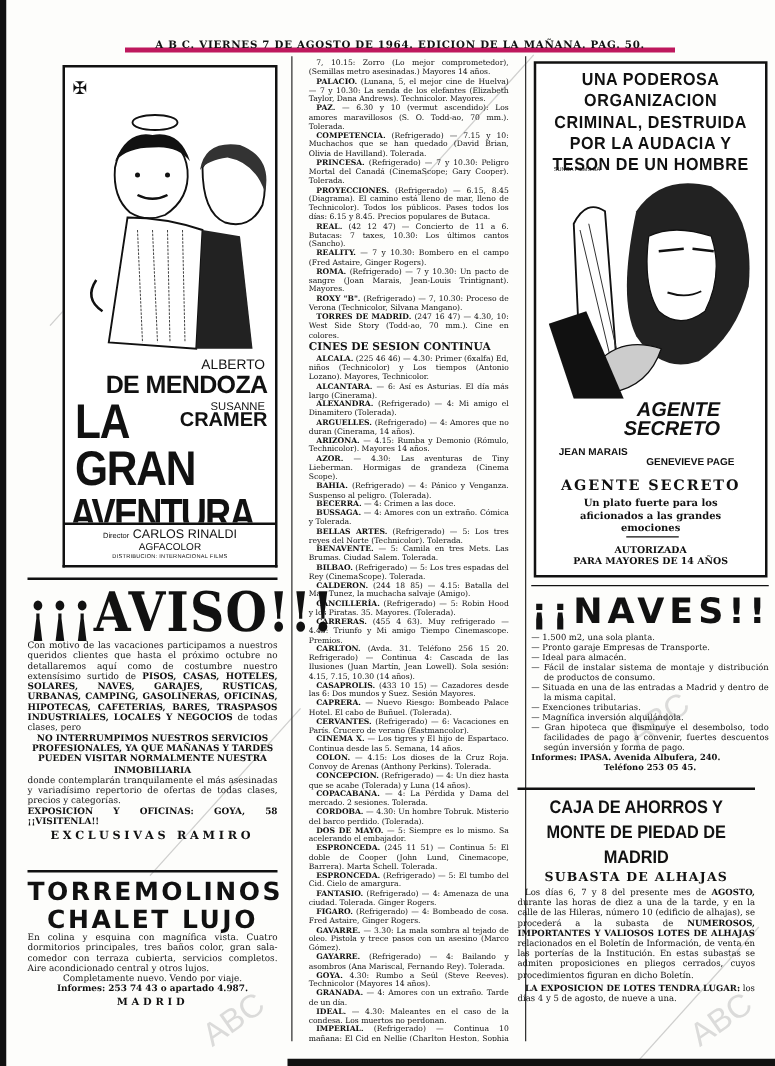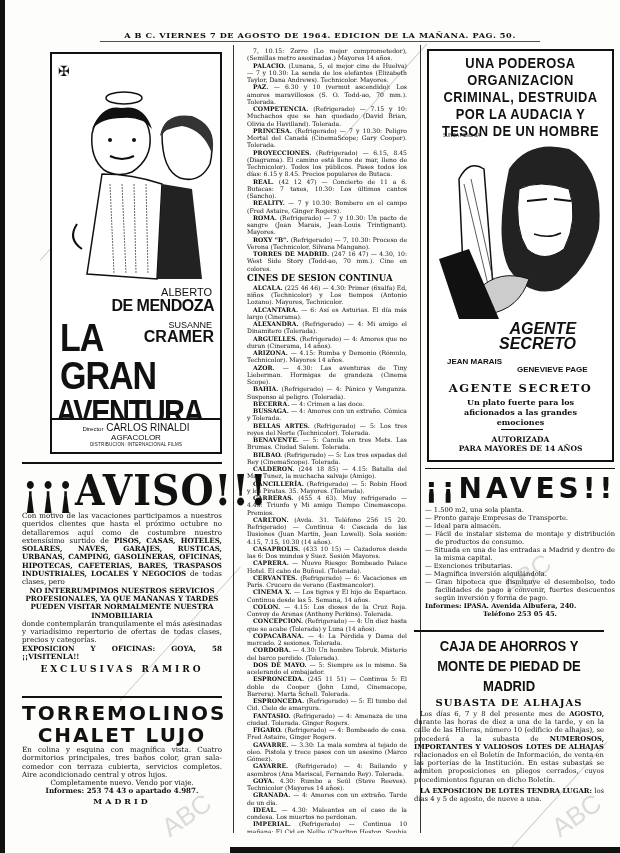--- a/index.html
+++ b/index.html
@@ -2,31 +2,31 @@
 <html><head>
 <meta charset="utf-8">
 <style>
   * { box-sizing: border-box; margin: 0; padding: 0; }
   html, body { width: 620px; height: 853px; background: #fdfdfb; overflow: hidden; }
   body { position: relative; font-family: "DejaVu Serif", serif; color: #111; }
   .left-edge { position: absolute; left: 0; top: 0; width: 5px; height: 853px; background: #111; }
   .bottom-edge { position: absolute; left: 230px; bottom: 0; width: 390px; height: 6px; background: #111; }
   .masthead { position: absolute; top: 30px; left: 100px; width: 440px; height: 12px;
     font-family: "DejaVu Serif", serif; font-size: 8.2px; font-weight: bold; letter-spacing: 0.6px;
-    text-align: center; white-space: nowrap; border-bottom: 1px solid #be185d; }
+    text-align: center; white-space: nowrap; border-bottom: 4px solid #be185d; }
   .watermark { position: absolute; font-family: "Liberation Sans", sans-serif; font-size: 26px;
     color: rgba(120,120,120,0.25); transform: rotate(-35deg); pointer-events: none; }
   .wm-line { position: absolute; height: 1px; background: rgba(120,120,120,0.35); transform-origin: left center; }
 
   
   .film-ad { position: absolute; left: 50px; top: 52px; width: 172px; height: 368px; border: 2px solid #111; background: #fff; overflow: hidden; }
   .film-ad .logo { position: absolute; left: 6px; top: 6px; width: 16px; height: 22px; font-size: 14px; line-height: 22px; }
   .film-ad .caricature { position: absolute; left: 10px; top: 20px; width: 155px; height: 210px; }
   .film-ad .actor1 { position: absolute; right: 8px; top: 232px; font-family: Liberation Sans, sans-serif; font-size: 11px; text-align: right; }
-  .film-ad .actor1-last { position: absolute; right: 6px; top: 243px; font-family: "Liberation Sans", sans-serif; font-weight: bold; font-size: 16px; letter-spacing: -0.5px; }
+  .film-ad .actor1-last { position: absolute; right: 6px; top: 243px; font-family: "Liberation Sans", sans-serif; font-weight: bold; font-size: 20px; letter-spacing: -0.5px; }
   .film-ad .actor2 { position: absolute; right: 8px; top: 264px; font-family: "Liberation Sans", sans-serif; font-size: 9px; }
   .film-ad .actor2-last { position: absolute; right: 6px; top: 274px; font-family: "Liberation Sans", sans-serif; font-weight: bold; font-size: 16px; }
   .film-ad .title1 { position: absolute; left: 8px; top: 264px; font-family: "Liberation Sans", sans-serif; font-weight: bold; font-size: 34px; line-height: 34px; letter-spacing: -1px; transform: scaleY(1.15); transform-origin: top left; }
   .film-ad .title2 { position: absolute; left: 8px; top: 302px; font-family: "Liberation Sans", sans-serif; font-weight: bold; font-size: 34px; line-height: 34px; letter-spacing: -1px; transform: scaleY(1.15); transform-origin: top left; }
   .film-ad .title3 { position: absolute; left: 4px; top: 340px; font-family: "Liberation Sans", sans-serif; font-weight: bold; font-size: 29px; line-height: 30px; letter-spacing: -1.5px; transform: scaleY(1.2); transform-origin: top left; }
   .credits { position: absolute; left: 50px; top: 420px; width: 172px; height: 34px; border: 2px solid #111; border-top: none; text-align: center; background: #fff; }
   .credits .director { font-family: "Liberation Sans", sans-serif; font-size: 10px; margin-top: 2px; }
   .credits .director small { font-size: 6px; }
   .credits .studio { font-family: "Liberation Sans", sans-serif; font-size: 8px; }
   .credits .distrib { font-family: "Liberation Sans", sans-serif; font-size: 4.5px; letter-spacing: 0.2px; }

